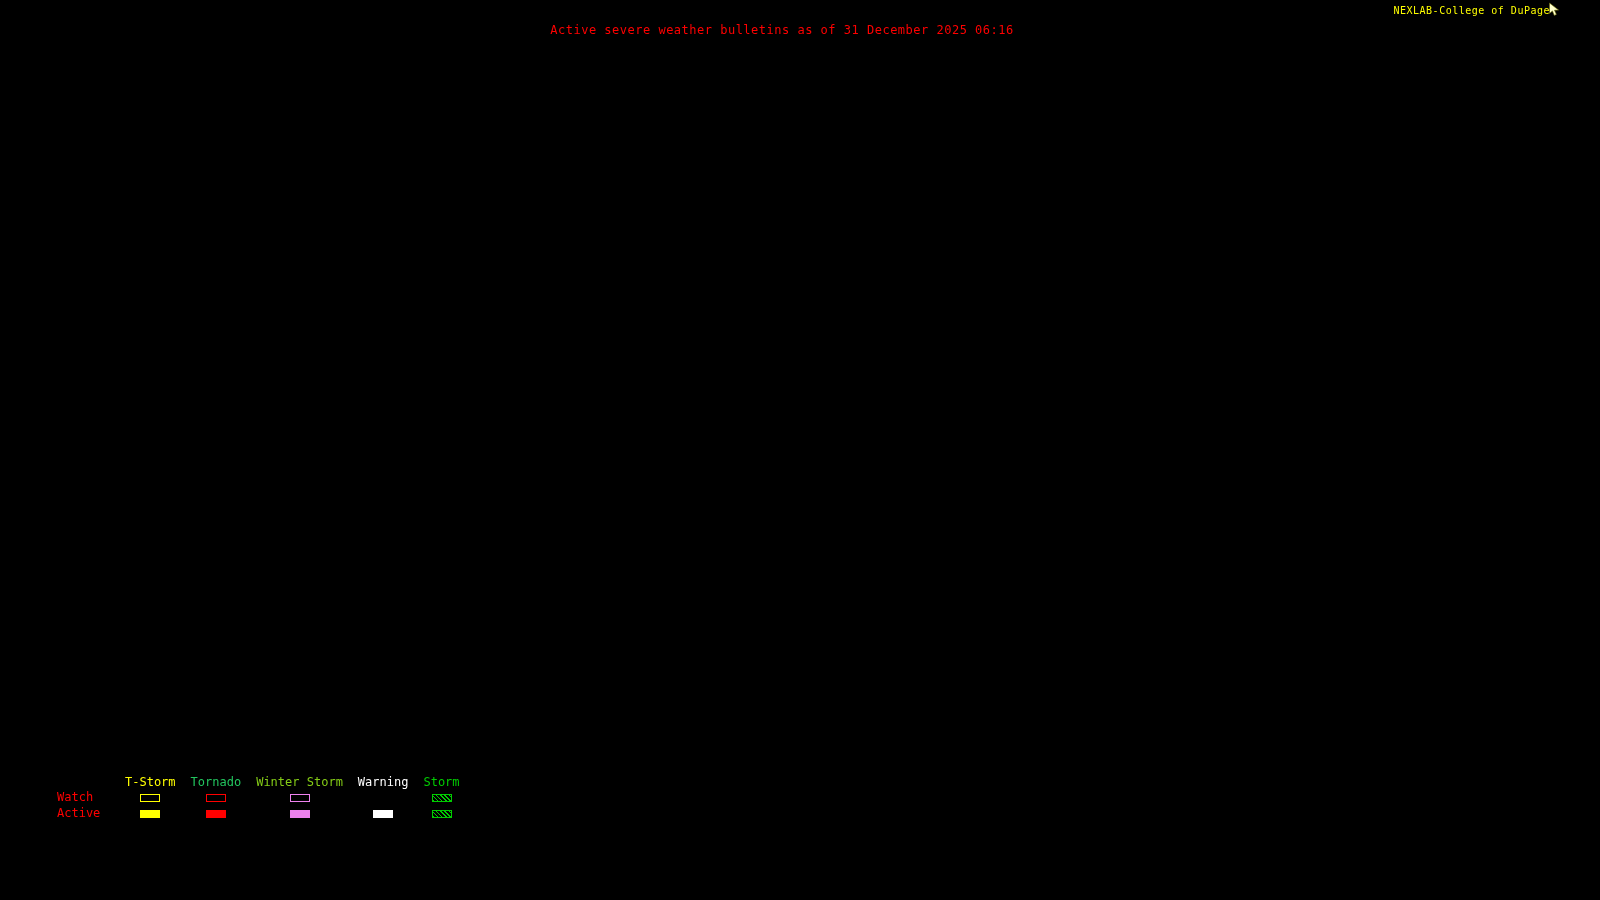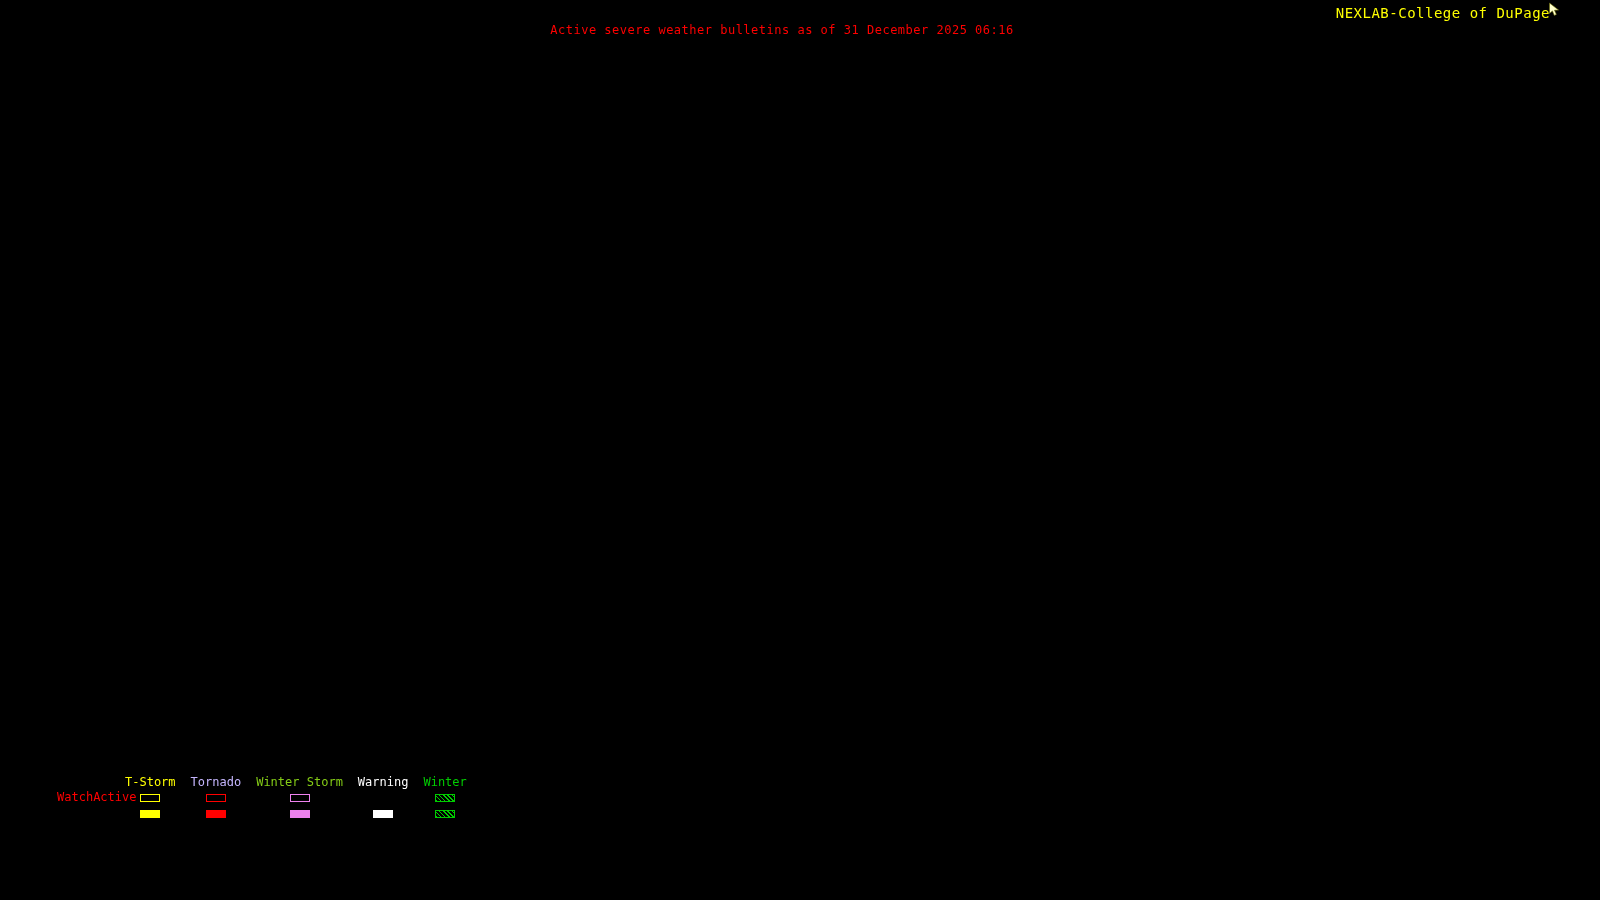--- a/index.html
+++ b/index.html
@@ -19,37 +19,37 @@
     position: absolute;
     top: 23px; left: 782px;
     transform: translateX(-50%);
     font-size: 12px;
     letter-spacing: 0.5px;
     white-space: nowrap;
   }
   .brand-text {
     position: absolute;
     top: 5px; right: 50px;
-    font-size: 14px;
+    font-size: 10px;
     letter-spacing: 0.5px;
     white-space: nowrap;
   }
   .cursor-icon {
     position: absolute;
     top: 2px; left: 1548px;
   }
   .legend {
     position: absolute;
     top: 776px; left: 57px;
     display: flex;
     font-size: 12px;
   }
   .rowlabels {
     display: flex;
-    flex-direction: row;
+    flex-direction: column;
     padding-top: 14px;
     width: 52px;
     margin-right: 16px;
   }
   .rowlabel {
     height: 14px;
     line-height: 14px;
     margin-bottom: 2px;
     white-space: nowrap;
   }
@@ -105,21 +105,21 @@
         <div class="legend-col">
           <div class="legend-col-label" style="color: rgb(255, 255, 0);">T-Storm</div>
           <div class="swatch-row">
             <span class="swatch" style="border: 1px solid rgb(255, 255, 0);"></span>
           </div>
           <div class="swatch-row">
             <span class="swatch" style="background: rgb(255, 255, 0); border: 1px solid rgb(255, 255, 0);"></span>
           </div>
         </div>
         <div class="legend-col">
-          <div class="legend-col-label" style="color: #c4b5fd;">Tornado</div>
+          <div class="legend-col-label" style="color: #22c55e;">Tornado</div>
           <div class="swatch-row">
             <span class="swatch" style="border: 1px solid rgb(255, 0, 0);"></span>
           </div>
           <div class="swatch-row">
             <span class="swatch" style="background: rgb(255, 0, 0); border: 1px solid rgb(255, 0, 0);"></span>
           </div>
         </div>
         <div class="legend-col">
           <div class="legend-col-label" style="color: #84cc16;">Winter Storm</div>
           <div class="swatch-row">
@@ -132,21 +132,21 @@
         <div class="legend-col">
           <div class="legend-col-label" style="color: rgb(255, 255, 255);">Warning</div>
           <div class="swatch-row">
             <span class="swatch" style="visibility: hidden;"></span>
           </div>
           <div class="swatch-row">
             <span class="swatch" style="background: rgb(255, 255, 255); border: 1px solid rgb(255, 255, 255);"></span>
           </div>
         </div>
         <div class="legend-col">
-          <div class="legend-col-label" style="color: rgb(0, 204, 0);">Winter</div>
+          <div class="legend-col-label" style="color: rgb(0, 204, 0);">Storm</div>
           <div class="swatch-row">
             <span class="swatch" style="border: 1px solid rgb(0, 204, 0); background-image: repeating-linear-gradient(45deg, rgb(0, 204, 0) 0px, rgb(0, 204, 0) 1px, transparent 1px, transparent 3px);"></span>
           </div>
           <div class="swatch-row">
             <span class="swatch" style="border: 1px solid rgb(0, 204, 0); background-image: repeating-linear-gradient(45deg, rgb(0, 204, 0) 0px, rgb(0, 204, 0) 1px, transparent 1px, transparent 3px);"></span>
           </div>
         </div>
       </div>
   </div>
 

